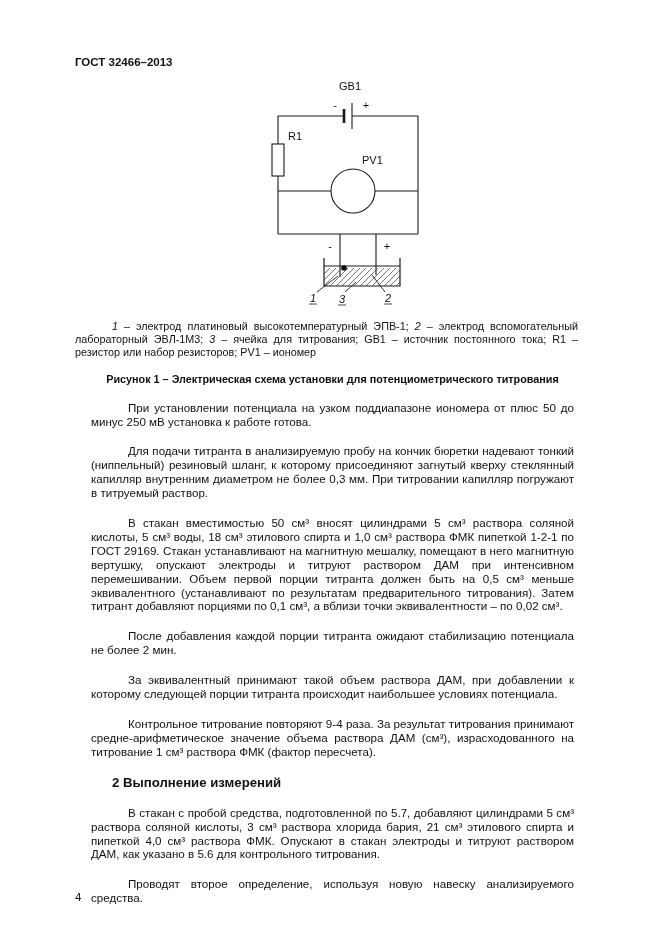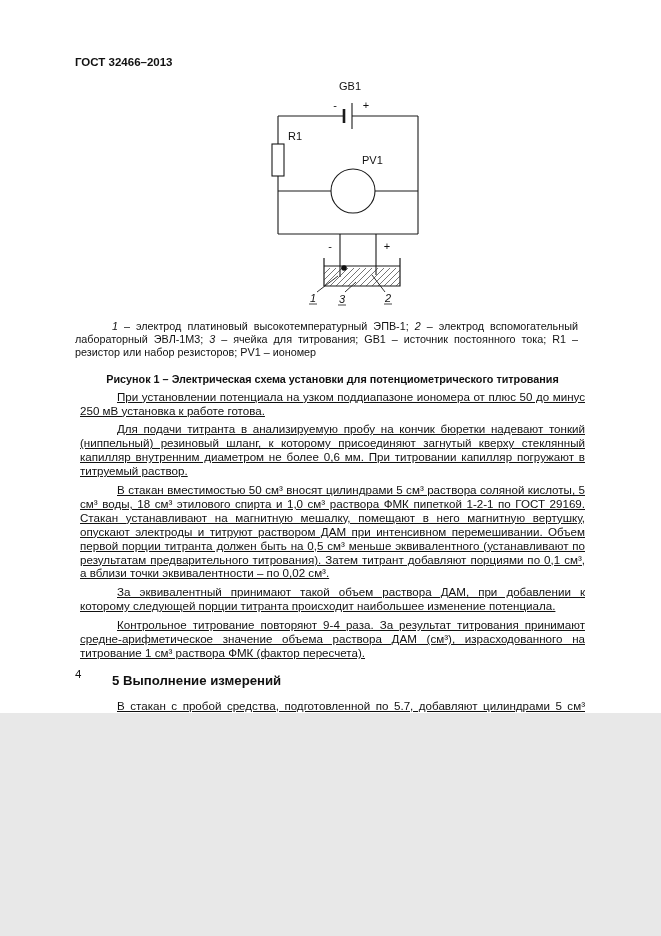--- a/index.html
+++ b/index.html
@@ -1,30 +1,30 @@
 <!DOCTYPE html>
 <html><head>
 <meta charset="utf-8">
 <style>
   html,body{margin:0;padding:0;background:#e8e8e8;}
   .page{
-    width:661px;height:713px;background:#ffffff;position:relative;
+    width:661px;height:936px;background:#ffffff;position:relative;
     font-family:"Liberation Sans","DejaVu Sans",sans-serif;color:#111;
     box-sizing:border-box;padding:56px 71px 0 75px;overflow:hidden;
   }
   .hdr{font-size:11.5px;font-weight:bold;}
   .diagram{display:block;margin:6px 0 0 183px;}
   svg text{font-family:"Liberation Sans","DejaVu Sans",sans-serif;fill:#111;}
   .svg-lbl{font-size:11px;}
   .svg-pol{font-size:11px;}
   .svg-num{font-size:11px;font-style:italic;}
   .legend{margin:14px 12px 0 0;font-size:10.8px;line-height:13.2px;text-align:justify;text-indent:37px;}
   .it{font-style:italic;}
   .figcap{margin-top:13px;text-align:center;font-size:10.8px;font-weight:bold;}
-  p.body{margin:5px;font-size:11.6px;line-height:13.9px;text-align:justify;text-indent:37px;text-decoration:underline;}
+  p.body{margin:16px;font-size:11.6px;line-height:13.9px;text-align:justify;text-indent:37px;}
   p.bold{font-weight:bold;}
   .first{margin-top:9px;}
   .sec6{font-size:13.2px;font-weight:bold;text-indent:37px;margin:13px 0 11px 0;}
   .pagenum{position:absolute;left:75px;bottom:33px;font-size:11.5px;}
 </style>
 </head>
 <body>
 
 <div class="page">
 
@@ -99,21 +99,23 @@
       <line x1="80" y1="231" x2="88" y2="231"></line>
       <line x1="126" y1="230" x2="134" y2="230"></line>
     </g>
   </svg>
 
   <p class="legend"><span class="it">1</span><span> – электрод платиновый высокотемпературный ЭПВ-1; </span><span class="it">2</span><span> – электрод вспомогательный лабораторный ЭВЛ-1М3; </span><span class="it">3</span><span> – ячейка для титрования; GB1 – источник постоянного тока; R1 – резистор или набор резисторов; PV1 – иономер</span></p>
 
   <div class="figcap">Рисунок 1 – Электрическая схема установки для потенциометрического титрования</div>
 
   <p class="body first">При установлении потенциала на узком поддиапазоне иономера от плюс 50 до минус 250 мВ установка к работе готова.</p>
-  <p class="body">Для подачи титранта в анализируемую пробу на кончик бюретки надевают тонкий (ниппельный) резиновый шланг, к которому присоединяют загнутый кверху стеклянный капилляр внутренним диаметром не более 0,6 мм. При титровании капилляр погружают в титруемый раствор.</p>
+  <p class="body">Для подачи титранта в анализируемую пробу на кончик бюретки надевают тонкий (ниппельный) резиновый шланг, к которому присоединяют загнутый кверху стеклянный капилляр внутренним диаметром не более 0,3 мм. При титровании капилляр погружают в титруемый раствор.</p>
   <p class="body">В стакан вместимостью 50 см³ вносят цилиндрами 5 см³ раствора соляной кислоты, 5 см³ воды, 18 см³ этилового спирта и 1,0 см³ раствора ФМК пипеткой 1-2-1 по ГОСТ 29169. Стакан устанавливают на магнитную мешалку, помещают в него магнитную вертушку, опускают электроды и титруют раствором ДАМ при интенсивном перемешивании. Объем первой порции титранта должен быть на 0,5 см³ меньше эквивалентного (устанавливают по результатам предварительного титрования). Затем титрант добавляют порциями по 0,1 см³, а вблизи точки эквивалентности – по 0,02 см³.</p>
-  <p class="body">За эквивалентный принимают такой объем раствора ДАМ, при добавлении к которому следующей порции титранта происходит наибольшее изменение потенциала.</p>
+  <p class="body">После добавления каждой порции титранта ожидают стабилизацию потенциала не более 2 мин.</p>
+  <p class="body">За эквивалентный принимают такой объем раствора ДАМ, при добавлении к которому следующей порции титранта происходит наибольшее условиях потенциала.</p>
   <p class="body">Контрольное титрование повторяют 9-4 раза. За результат титрования принимают средне-арифметическое значение объема раствора ДАМ (см³), израсходованного на титрование 1 см³ раствора ФМК (фактор пересчета).</p>
-  <div class="sec6">5 Выполнение измерений</div>
+  <div class="sec6">2 Выполнение измерений</div>
   <p class="body">В стакан с пробой средства, подготовленной по 5.7, добавляют цилиндрами 5 см³ раствора соляной кислоты, 3 см³ раствора хлорида бария, 21 см³ этилового спирта и пипеткой 4,0 см³ раствора ФМК. Опускают в стакан электроды и титруют раствором ДАМ, как указано в 5.6 для контрольного титрования.</p>
+  <p class="body">Проводят второе определение, используя новую навеску анализируемого средства.</p>
 
   <div class="pagenum">4</div>
 </div>
 
 </body></html>

